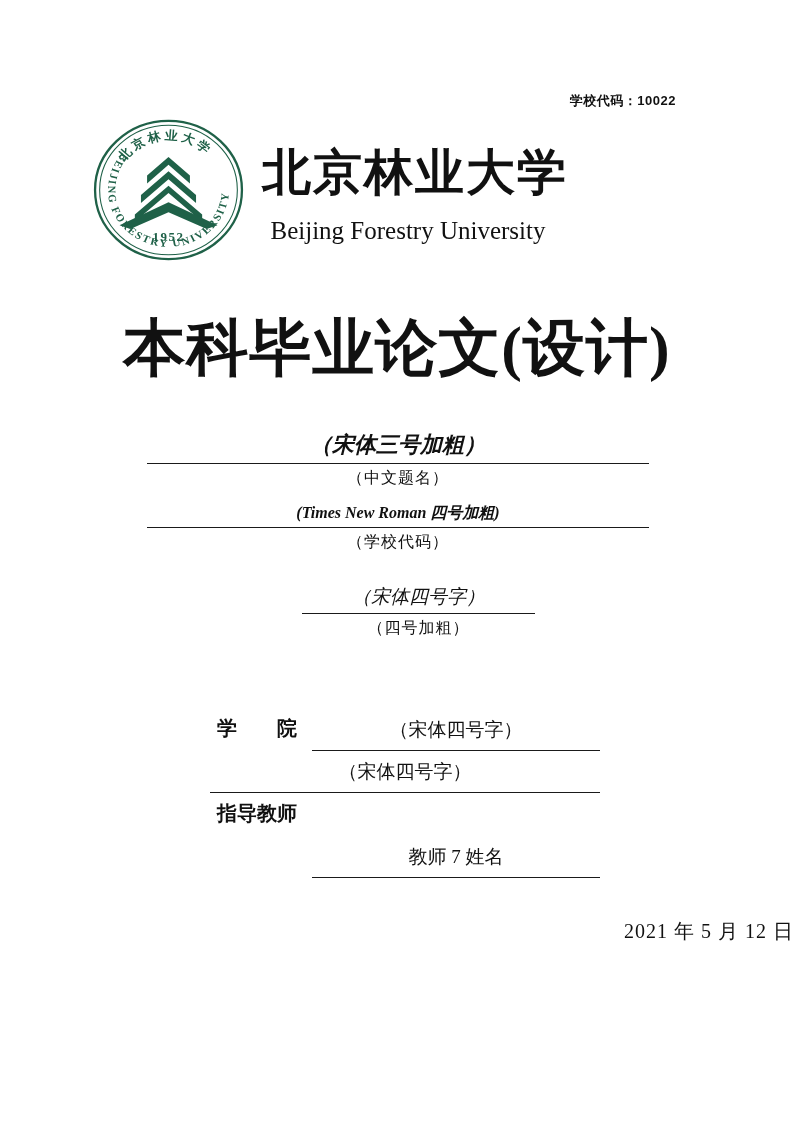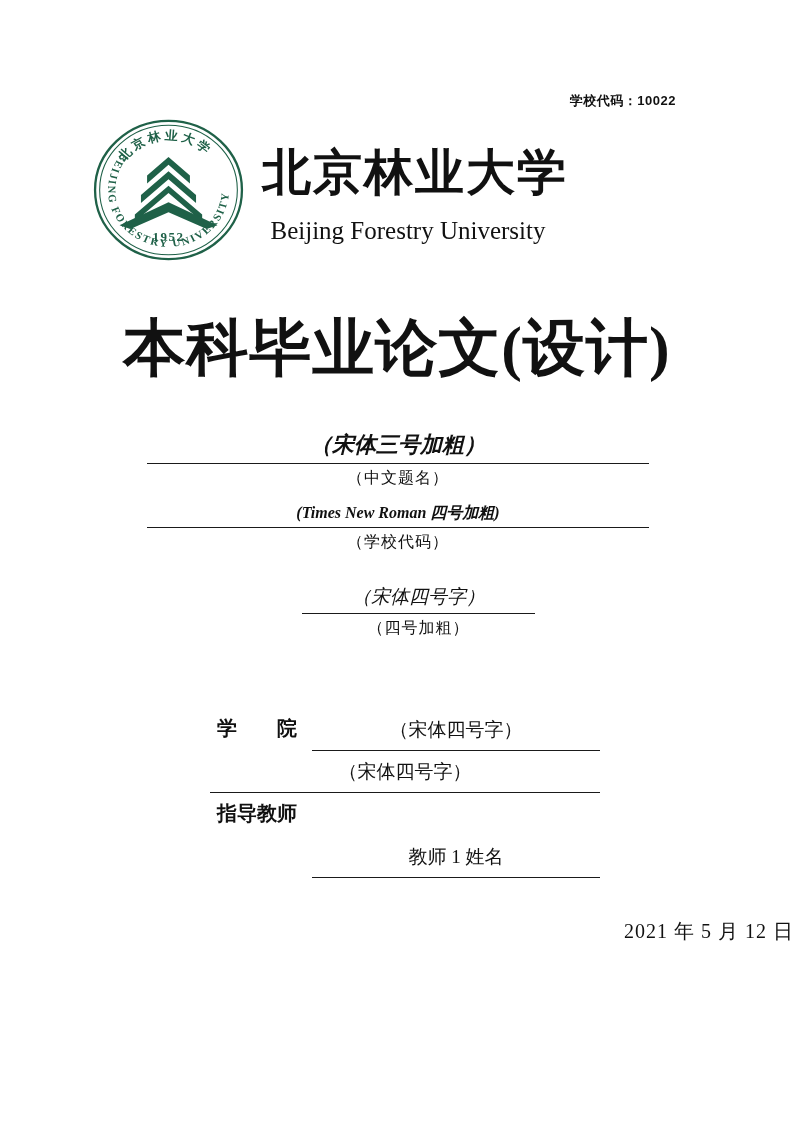--- a/index.html
+++ b/index.html
@@ -132,19 +132,19 @@
       <div class="value">（宋体四号字）</div>
     </div>
     <div class="form-row">
       <div class="value">（宋体四号字）</div>
     </div>
     <div class="form-row">
       <div class="label">指导教师</div>
     </div>
     <div class="form-row">
       <div class="label"></div>
-      <div class="value">教师 1 姓名</div>
+      <div class="value">教师 7 姓名</div>
     </div>
   </div>
 
   <div class="date-line">2021 年 5 月 12 日</div>
 
 </div>
 
 </body></html>

